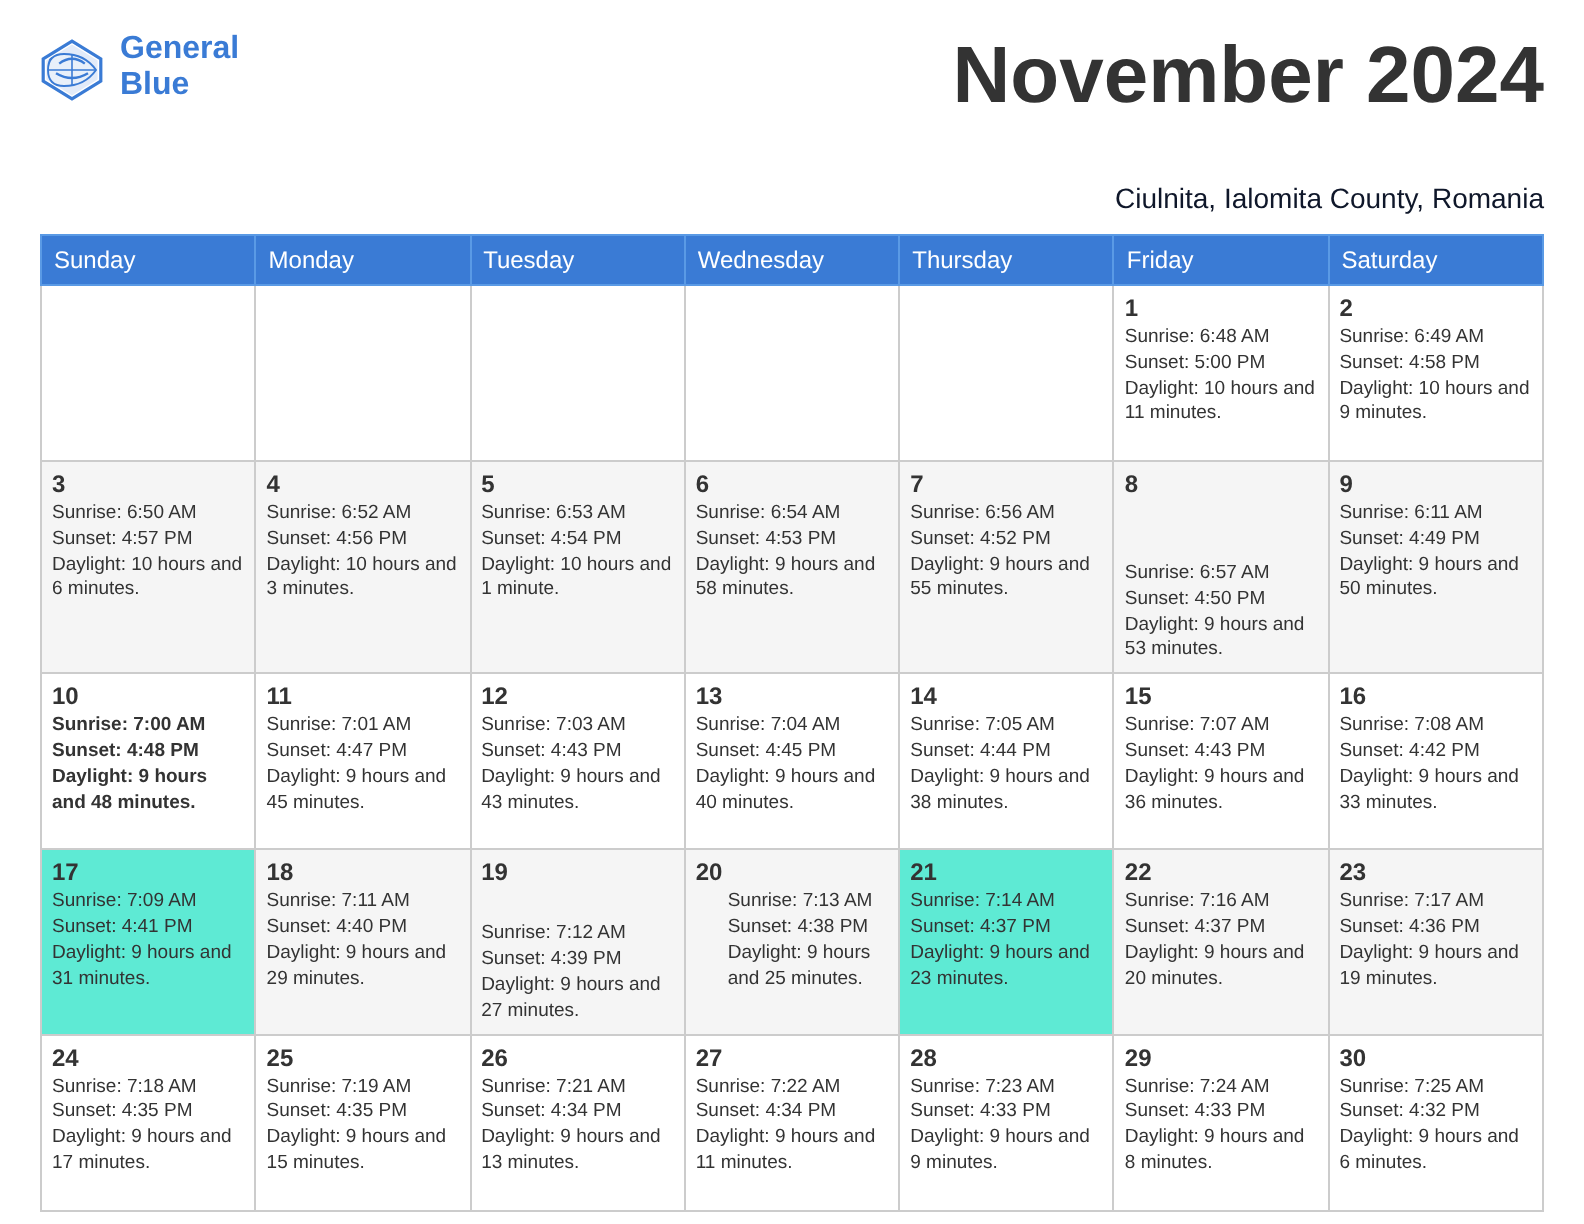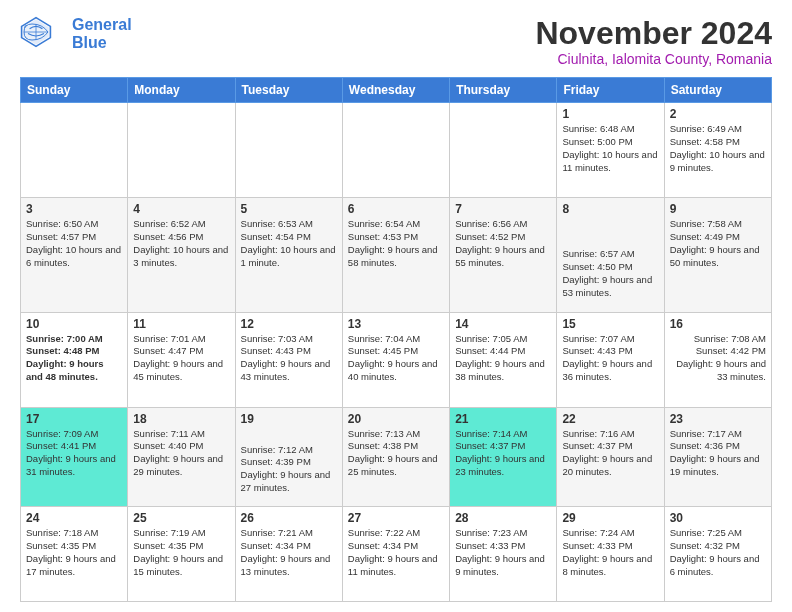--- a/index.html
+++ b/index.html
@@ -18,59 +18,60 @@
       flex-direction: column;
     }
     .header {
       display: flex;
       align-items: flex-start;
       justify-content: space-between;
       margin-bottom: 10px;
     }
     .logo {
       display: flex;
-      align-items: flex-start;
-      gap: 20px;
+      align-items: flex-end;
+      gap: 8px;
     }
     .logo-text {
       font-size: 16px;
       font-weight: bold;
       color: #333;
       line-height: 1.1;
     }
     .logo-text span {
       color: #3a7bd5;
     }
     .logo-icon {
       width: 32px;
       height: 32px;
     }
     .title-block {
       text-align: right;
     }
     .main-title {
-      font-size: 32px;
+      font-size: 40px;
       font-weight: bold;
       color: #333;
       line-height: 1.1;
     }
     .subtitle {
       font-size: 14px;
-      color: #a21caf;
+      color: #0f172a;
+      margin-top: 31px;
     }
     .calendar {
       flex: 1;
       border-collapse: collapse;
       width: 100%;
     }
     .calendar th {
       background: #3a7bd5;
       color: #fff;
       font-size: 12px;
-      font-weight: bold;
+      font-weight: normal;
       text-align: left;
       padding: 5px 6px;
       border: 1px solid #5a9ae5;
     }
     .calendar td {
       border: 1px solid #ccc;
       vertical-align: top;
       padding: 4px 5px;
       font-size: 10px;
       color: #333;
@@ -192,21 +193,21 @@
 Daylight: 9 hours and 55 minutes.</div>
           </td>
           <td style="background: rgb(245, 245, 245);">
             <span class="day-num">8</span>
             <div class="day-info" style="white-space: pre-line; margin-top: 32px;">Sunrise: 6:57 AM
 Sunset: 4:50 PM
 Daylight: 9 hours and 53 minutes.</div>
           </td>
           <td style="background: rgb(245, 245, 245);">
             <span class="day-num">9</span>
-            <div class="day-info" style="white-space: pre-line;">Sunrise: 7:58 AM
+            <div class="day-info" style="white-space: pre-line;">Sunrise: 6:11 AM
 Sunset: 4:49 PM
 Daylight: 9 hours and 50 minutes.</div>
           </td>
         </tr>
         <tr>
           <td>
             <span class="day-num">10</span>
             <div class="day-info" style="white-space: pre-line; font-weight: bold;">Sunrise: 7:00 AM
 Sunset: 4:48 PM
 Daylight: 9 hours and 48 minutes.</div>
@@ -236,21 +237,21 @@
 Daylight: 9 hours and 38 minutes.</div>
           </td>
           <td>
             <span class="day-num">15</span>
             <div class="day-info" style="white-space: pre-line;">Sunrise: 7:07 AM
 Sunset: 4:43 PM
 Daylight: 9 hours and 36 minutes.</div>
           </td>
           <td>
             <span class="day-num">16</span>
-            <div class="day-info" style="white-space: pre-line; text-align: right;">Sunrise: 7:08 AM
+            <div class="day-info" style="white-space: pre-line;">Sunrise: 7:08 AM
 Sunset: 4:42 PM
 Daylight: 9 hours and 33 minutes.</div>
           </td>
         </tr>
         <tr>
           <td style="background: #5eead4;">
             <span class="day-num">17</span>
             <div class="day-info" style="white-space: pre-line;">Sunrise: 7:09 AM
 Sunset: 4:41 PM
 Daylight: 9 hours and 31 minutes.</div>
@@ -262,21 +263,21 @@
 Daylight: 9 hours and 29 minutes.</div>
           </td>
           <td style="background: rgb(245, 245, 245);">
             <span class="day-num">19</span>
             <div class="day-info" style="white-space: pre-line; margin-top: 18px;">Sunrise: 7:12 AM
 Sunset: 4:39 PM
 Daylight: 9 hours and 27 minutes.</div>
           </td>
           <td style="background: rgb(245, 245, 245);">
             <span class="day-num">20</span>
-            <div class="day-info" style="white-space: pre-line;">Sunrise: 7:13 AM
+            <div class="day-info" style="white-space: pre-line; margin-left: 16px;">Sunrise: 7:13 AM
 Sunset: 4:38 PM
 Daylight: 9 hours and 25 minutes.</div>
           </td>
           <td style="background: #5eead4;">
             <span class="day-num">21</span>
             <div class="day-info" style="white-space: pre-line;">Sunrise: 7:14 AM
 Sunset: 4:37 PM
 Daylight: 9 hours and 23 minutes.</div>
           </td>
           <td style="background: rgb(245, 245, 245);">

